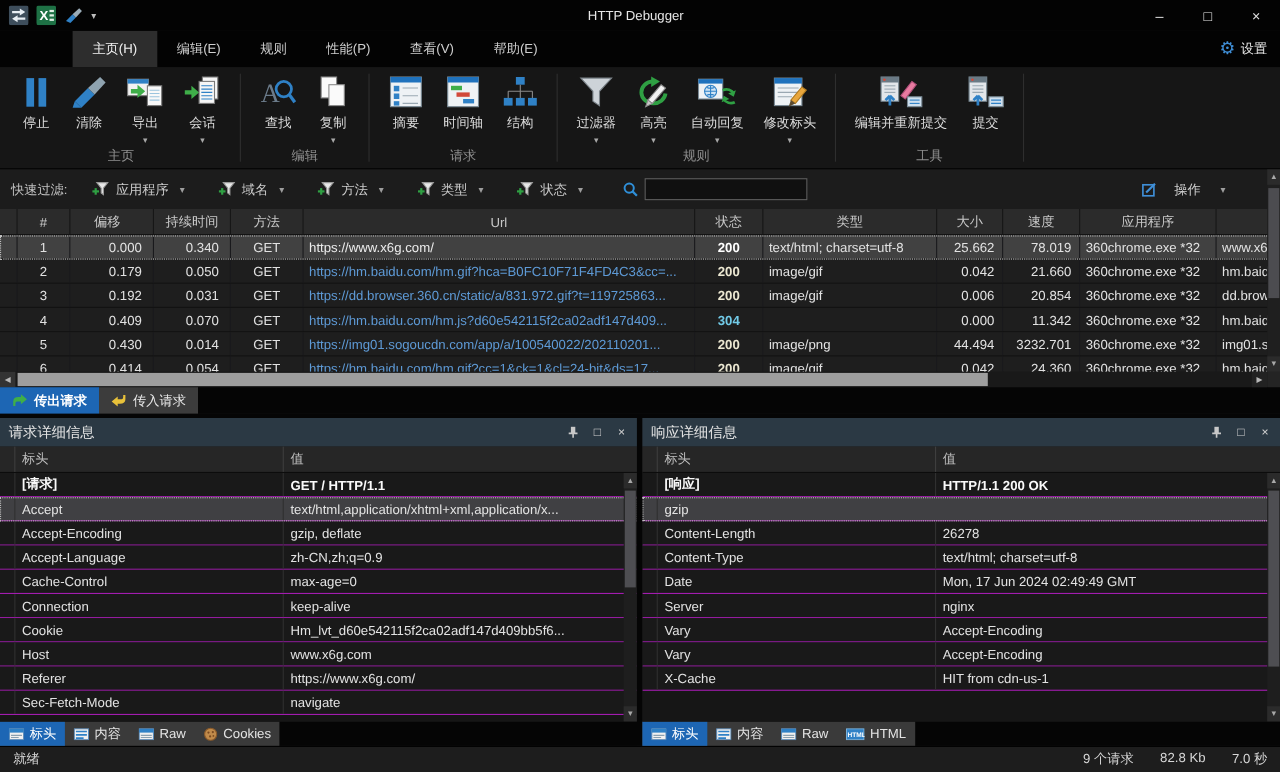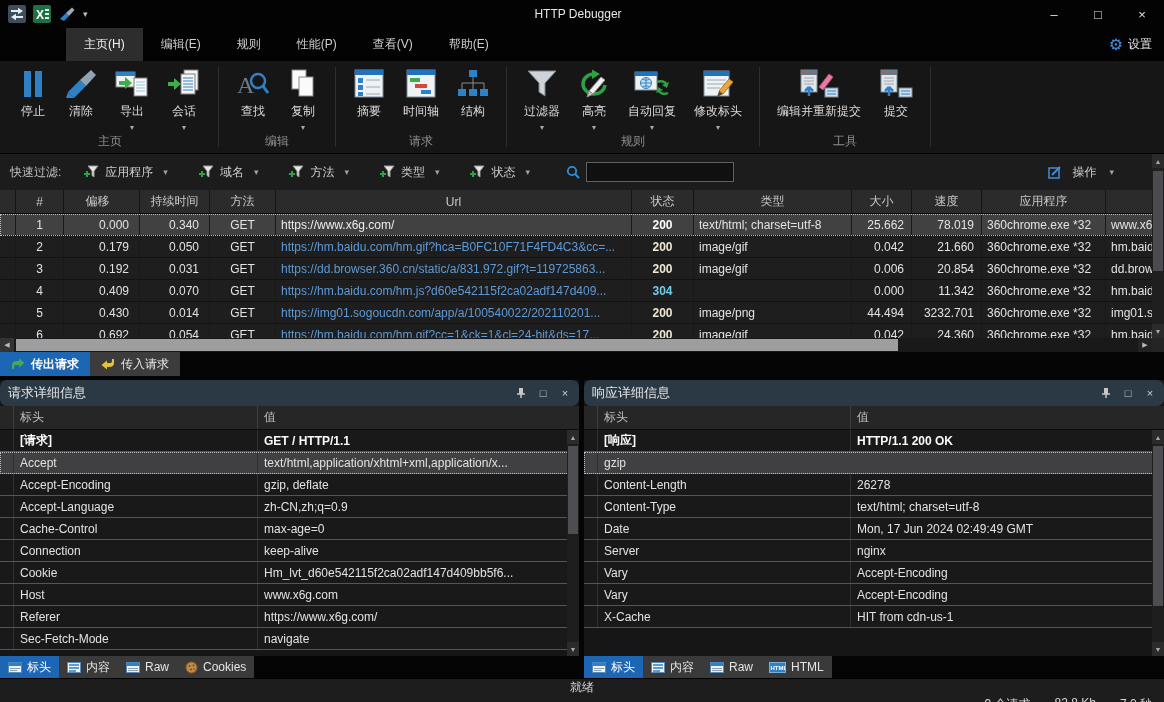--- a/index.html
+++ b/index.html
@@ -36,21 +36,21 @@
   .rgrouplabel { text-align:center; color:#8f8f8f; font-size:12px; padding:2px 0 3px 0; }
   .rsep { width:1px; background:#2e2e2e; margin:6px 2px; }
 
   
   .filterbar { height:36px; background:#1c1c1c; display:flex; align-items:center; padding:0 24px 0 10px; }
   .fb-label { color:#c0c0c0; margin-right:22px; }
   .fbtn { display:flex; align-items:center; gap:6px; margin-right:30px; color:#cccccc; }
   .fbtn .caret { color:#9e9e9e; font-size:9px; margin-left:4px; }
   .searchwrap { display:flex; align-items:center; gap:6px; margin-left:6px; }
   .search-input { width:148px; height:20px; background:#101010; border:1px solid #5f5f5f; color:#ddd; padding:0 5px; font-size:12px; }
-  .actions { margin-left:auto; display:flex; align-items:center; gap:10px; color:#cfcfcf; margin-right:26px; }
+  .actions { margin-left:auto; display:flex; align-items:center; gap:15px; color:#cfcfcf; margin-right:26px; }
   .actions .caret { color:#9e9e9e; font-size:9px; margin-left:3px; }
 
   
   .tablewrap { background:#181818; }
   .thead { display:flex; height:24px; background:#2b2b2b; border-bottom:1px solid #0a0a0a; }
   .th { display:flex; align-items:center; justify-content:center; color:#c8c8c8; border-right:1px solid #161616; overflow:hidden; white-space:nowrap; }
   .trow { display:flex; height:22px; background:#1e1e1e; border-bottom:1px solid #121212; }
   .trow.sel { background:#414141; outline:1px dotted #c0c0c0; outline-offset:-1px; }
   .td { display:flex; align-items:center; border-right:1px solid #19191c; overflow:hidden; white-space:nowrap; color:#e2e2e2; }
   .gut { width:16px; }
@@ -90,21 +90,21 @@
   
   .viewtabs { height:24px; background:#050505; display:flex; align-items:stretch; }
   .vtab { display:flex; align-items:center; gap:6px; padding:0 11px; color:#eaeaea; background:#3c3c3c; }
   .vtab.active { background:#1d66b4; color:#fff;font-weight:bold; }
   .panelgap { height:4px; background:#050505; }
 
   
   .panels { display:flex; height:298px; background:#050505; }
   .panel { width:579px; display:flex; flex-direction:column; background:#161616; }
   .panel.right { width:580px; margin-left:5px; }
-  .ptitle { height:26px; background:#2b3944; display:flex; align-items:center; padding:0 8px; color:#e4e4e4; font-size:13px;border-radius:7px; }
+  .ptitle { height:26px; background:#2b3944; display:flex; align-items:center; padding:0 8px; color:#e4e4e4; font-size:13px; }
   .pticons { margin-left:auto; display:flex; align-items:center; gap:10px; color:#cfcfcf; }
   .pticon { display:inline-flex; align-items:center; justify-content:center; width:12px; height:12px; font-size:11px; }
   .pcolhead { height:24px; background:#262626; display:flex; align-items:center; border-bottom:1px solid #0c0c0c; color:#bfbfbf; }
   .pgut { width:14px; align-self:stretch; border-right:1px solid #3e3e3e; }
   .pname { width:244px; padding-left:6px; align-self:stretch; display:flex; align-items:center; border-right:1px solid #3e3e3e; overflow:hidden; white-space:nowrap; }
   .panel.right .pname { width:253px; }
   .pval { flex:1; padding-left:6px; align-self:stretch; display:flex; align-items:center; overflow:hidden; white-space:nowrap; }
   .prows { flex:1; position:relative; background:#161616; overflow:hidden; }
   .prow { display:flex; height:22px; background:#191919; border-bottom:1px solid #a21caf; color:#e2e2e2; }
   .prow .pgut { border-right:1px solid #303030; }
@@ -112,21 +112,21 @@
   .prow.bold .pname, .prow.bold .pval { font-weight:bold; color:#fafafa; }
   .prow.sel { background:#404043; outline:1px dotted #bdbdbd; outline-offset:-1px; }
   .dscroll { position:absolute; right:0; top:0; bottom:0; width:12px; background:#1e1e1e; display:flex; flex-direction:column; align-items:center; }
   .dthumb { width:10px; background:#4e4e52; margin-top:2px; }
   .ptabs { height:22px; background:#050505; display:flex; align-items:stretch; }
   .ptabstrip { display:flex; background:#3a3a3a; }
   .ptab { display:flex; align-items:center; gap:5px; padding:0 8px; color:#e4e4e4; }
   .ptab.active { background:#1d66b4; color:#fff; }
 
   
-  .statusbar { height:24px; background:#1d1d1d; border-top:1px solid #000; display:flex; align-items:center; padding:0 12px; color:#d6d6d6;flex-direction:column; }
+  .statusbar { height:24px; background:#1d1d1d; border-top:1px solid #000; display:flex; align-items:center; padding:0 12px; color:#d6d6d6; }
   .sb-right { margin-left:auto; display:flex; gap:24px; }
 
   .caret { font-size:9px; }
   svg { display:block; }
 </style>
 </head>
 <body>
 
 <div class="app">
 
@@ -601,21 +601,21 @@
       <div class="td c6">image/png</div>
       <div class="td c7">44.494</div>
       <div class="td c8">3232.701</div>
       <div class="td c9">360chrome.exe *32</div>
       <div class="td c10">img01.sogoucdn.com</div>
     </div>
     <div class="partialrow">
       <div class="trow">
         <div class="td gut"></div>
         <div class="td c0">6</div>
-        <div class="td c1">0.692</div>
+        <div class="td c1">0.414</div>
         <div class="td c2">0.054</div>
         <div class="td c3">GET</div>
         <div class="td c4 url">https://hm.baidu.com/hm.gif?cc=1&amp;ck=1&amp;cl=24-bit&amp;ds=17...</div>
         <div class="td c5 st2">200</div>
         <div class="td c6">image/gif</div>
         <div class="td c7">0.042</div>
         <div class="td c8">24.360</div>
         <div class="td c9">360chrome.exe *32</div>
         <div class="td c10">hm.baidu.com</div>
       </div>

